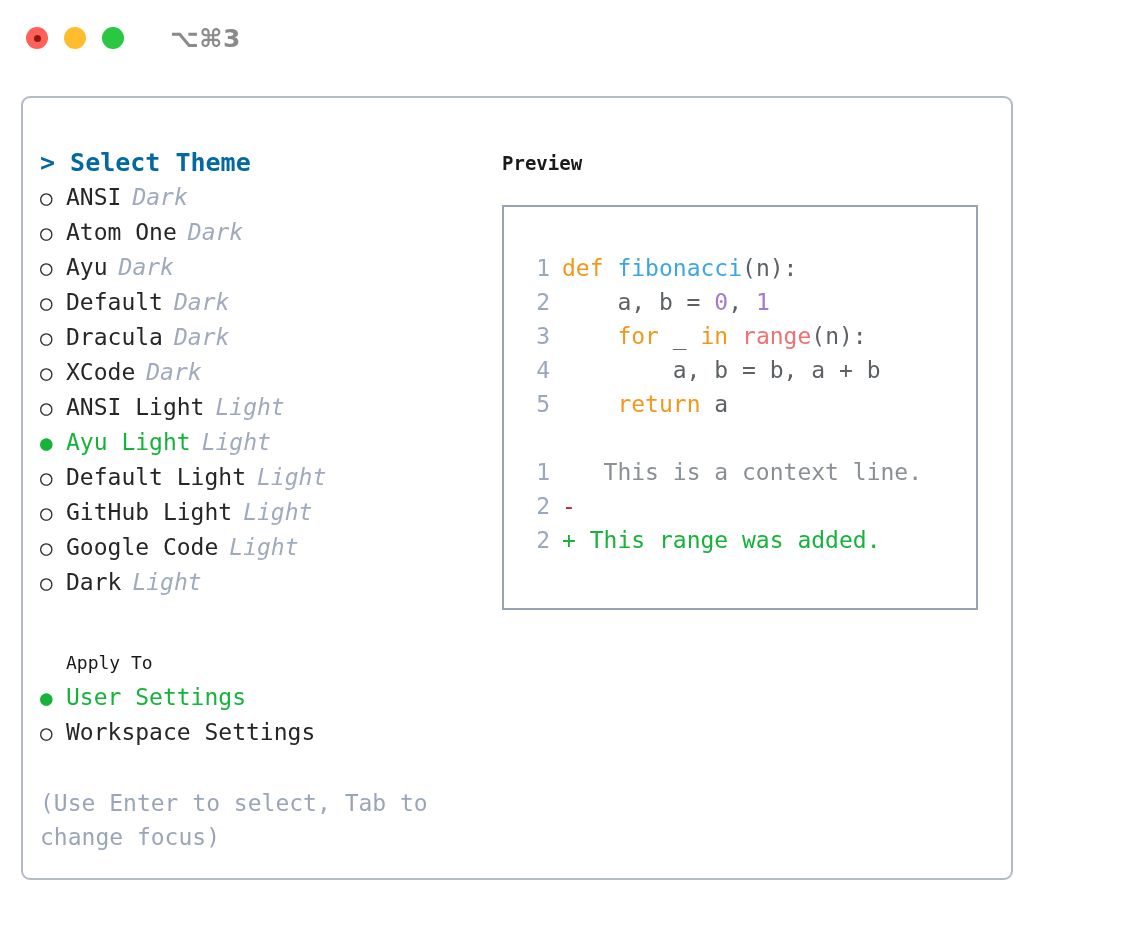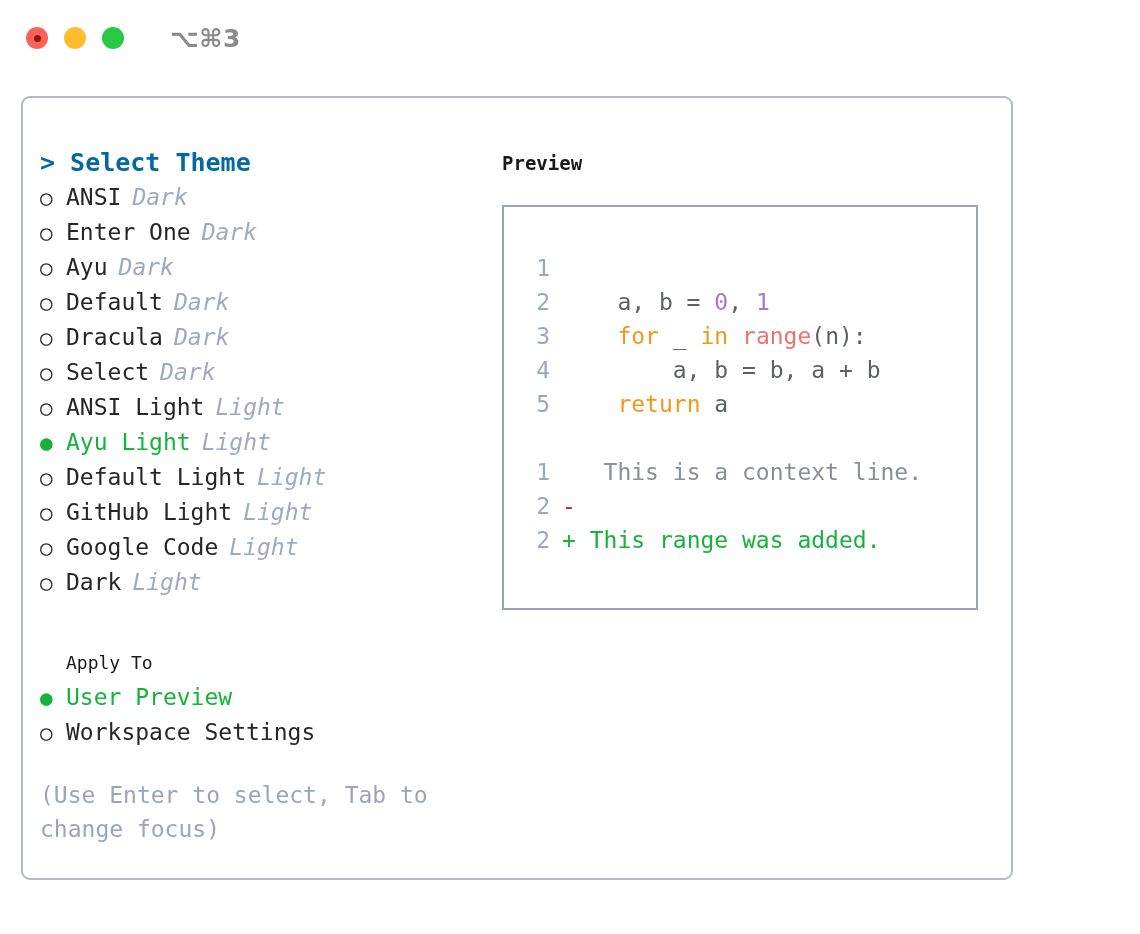--- a/index.html
+++ b/index.html
@@ -135,21 +135,21 @@
 
   .subheading {
     font-size: 18px;
     color: #1a1a1a;
     line-height: 34px;
     padding-left: 26px;
     white-space: pre;
   }
 
   .hint {
-    margin-top: 28px;
+    margin-top: 36px;
     font-size: 23px;
     line-height: 34px;
     color: #9aa5b8;
     width: 400px;
     white-space: pre-wrap;
     word-break: normal;
   }
 
   
   .right {
@@ -217,51 +217,51 @@
   </div>
 
   <div class="panel">
     <div class="cols">
 
       <div class="left">
         <div class="heading">&gt; Select Theme</div>
 
         <div class="theme-list" id="theme-list">
             <div class="row"><span class="bullet">○</span><span class="name">ANSI</span><span class="kind">Dark</span></div>
-            <div class="row"><span class="bullet">○</span><span class="name">Enter One</span><span class="kind">Dark</span></div>
+            <div class="row"><span class="bullet">○</span><span class="name">Atom One</span><span class="kind">Dark</span></div>
             <div class="row"><span class="bullet">○</span><span class="name">Ayu</span><span class="kind">Dark</span></div>
             <div class="row"><span class="bullet">○</span><span class="name">Default</span><span class="kind">Dark</span></div>
             <div class="row"><span class="bullet">○</span><span class="name">Dracula</span><span class="kind">Dark</span></div>
-            <div class="row"><span class="bullet">○</span><span class="name">Select</span><span class="kind">Dark</span></div>
+            <div class="row"><span class="bullet">○</span><span class="name">XCode</span><span class="kind">Dark</span></div>
             <div class="row"><span class="bullet">○</span><span class="name">ANSI Light</span><span class="kind">Light</span></div>
             <div class="row selected"><span class="bullet on">●</span><span class="name">Ayu Light</span><span class="kind">Light</span></div>
             <div class="row"><span class="bullet">○</span><span class="name">Default Light</span><span class="kind">Light</span></div>
             <div class="row"><span class="bullet">○</span><span class="name">GitHub Light</span><span class="kind">Light</span></div>
             <div class="row"><span class="bullet">○</span><span class="name">Google Code</span><span class="kind">Light</span></div>
             <div class="row"><span class="bullet">○</span><span class="name">Dark</span><span class="kind">Light</span></div>
           </div>
 
         <div class="section-gap"></div>
 
         <div class="subheading">Apply To</div>
 
         <div id="apply-list">
-            <div class="row selected"><span class="bullet on">●</span><span class="name">User Preview</span></div>
+            <div class="row selected"><span class="bullet on">●</span><span class="name">User Settings</span></div>
             <div class="row"><span class="bullet">○</span><span class="name">Workspace Settings</span></div>
           </div>
 
         <div class="hint">(Use Enter to select, Tab to change focus)</div>
       </div>
 
       <div class="right">
         <div class="preview-title">Preview</div>
 
         <div class="code-box">
           <div id="code-lines">
-              <div class="cline"><span class="lnum">1</span></div>
+              <div class="cline"><span class="lnum">1</span><span class="ctext"><span class="k-kw">def</span><span class="k-plain"> </span><span class="k-fn">fibonacci</span><span class="k-punc">(n):</span></span></div>
               <div class="cline"><span class="lnum">2</span><span class="ctext"><span class="k-plain">    a, b = </span><span class="k-num">0</span><span class="k-plain">, </span><span class="k-num">1</span></span></div>
               <div class="cline"><span class="lnum">3</span><span class="ctext"><span class="k-plain">    </span><span class="k-kw">for</span><span class="k-plain"> _ </span><span class="k-kw">in</span><span class="k-plain"> </span><span class="k-call">range</span><span class="k-punc">(n):</span></span></div>
               <div class="cline"><span class="lnum">4</span><span class="ctext"><span class="k-plain">        a, b = b, a + b</span></span></div>
               <div class="cline"><span class="lnum">5</span><span class="ctext"><span class="k-plain">    </span><span class="k-kw">return</span><span class="k-plain"> a</span></span></div>
             </div>
           <div class="spacer-line"></div>
           <div id="diff-lines">
               <div class="cline"><span class="lnum">1</span><span class="d-ctx"> </span><span class="d-ctx">  This is a context line.</span></div>
               <div class="cline"><span class="lnum">2</span><span class="d-del">-</span></div>
               <div class="cline"><span class="lnum">2</span><span class="d-add">+</span><span class="d-add"> This range was added.</span></div>

